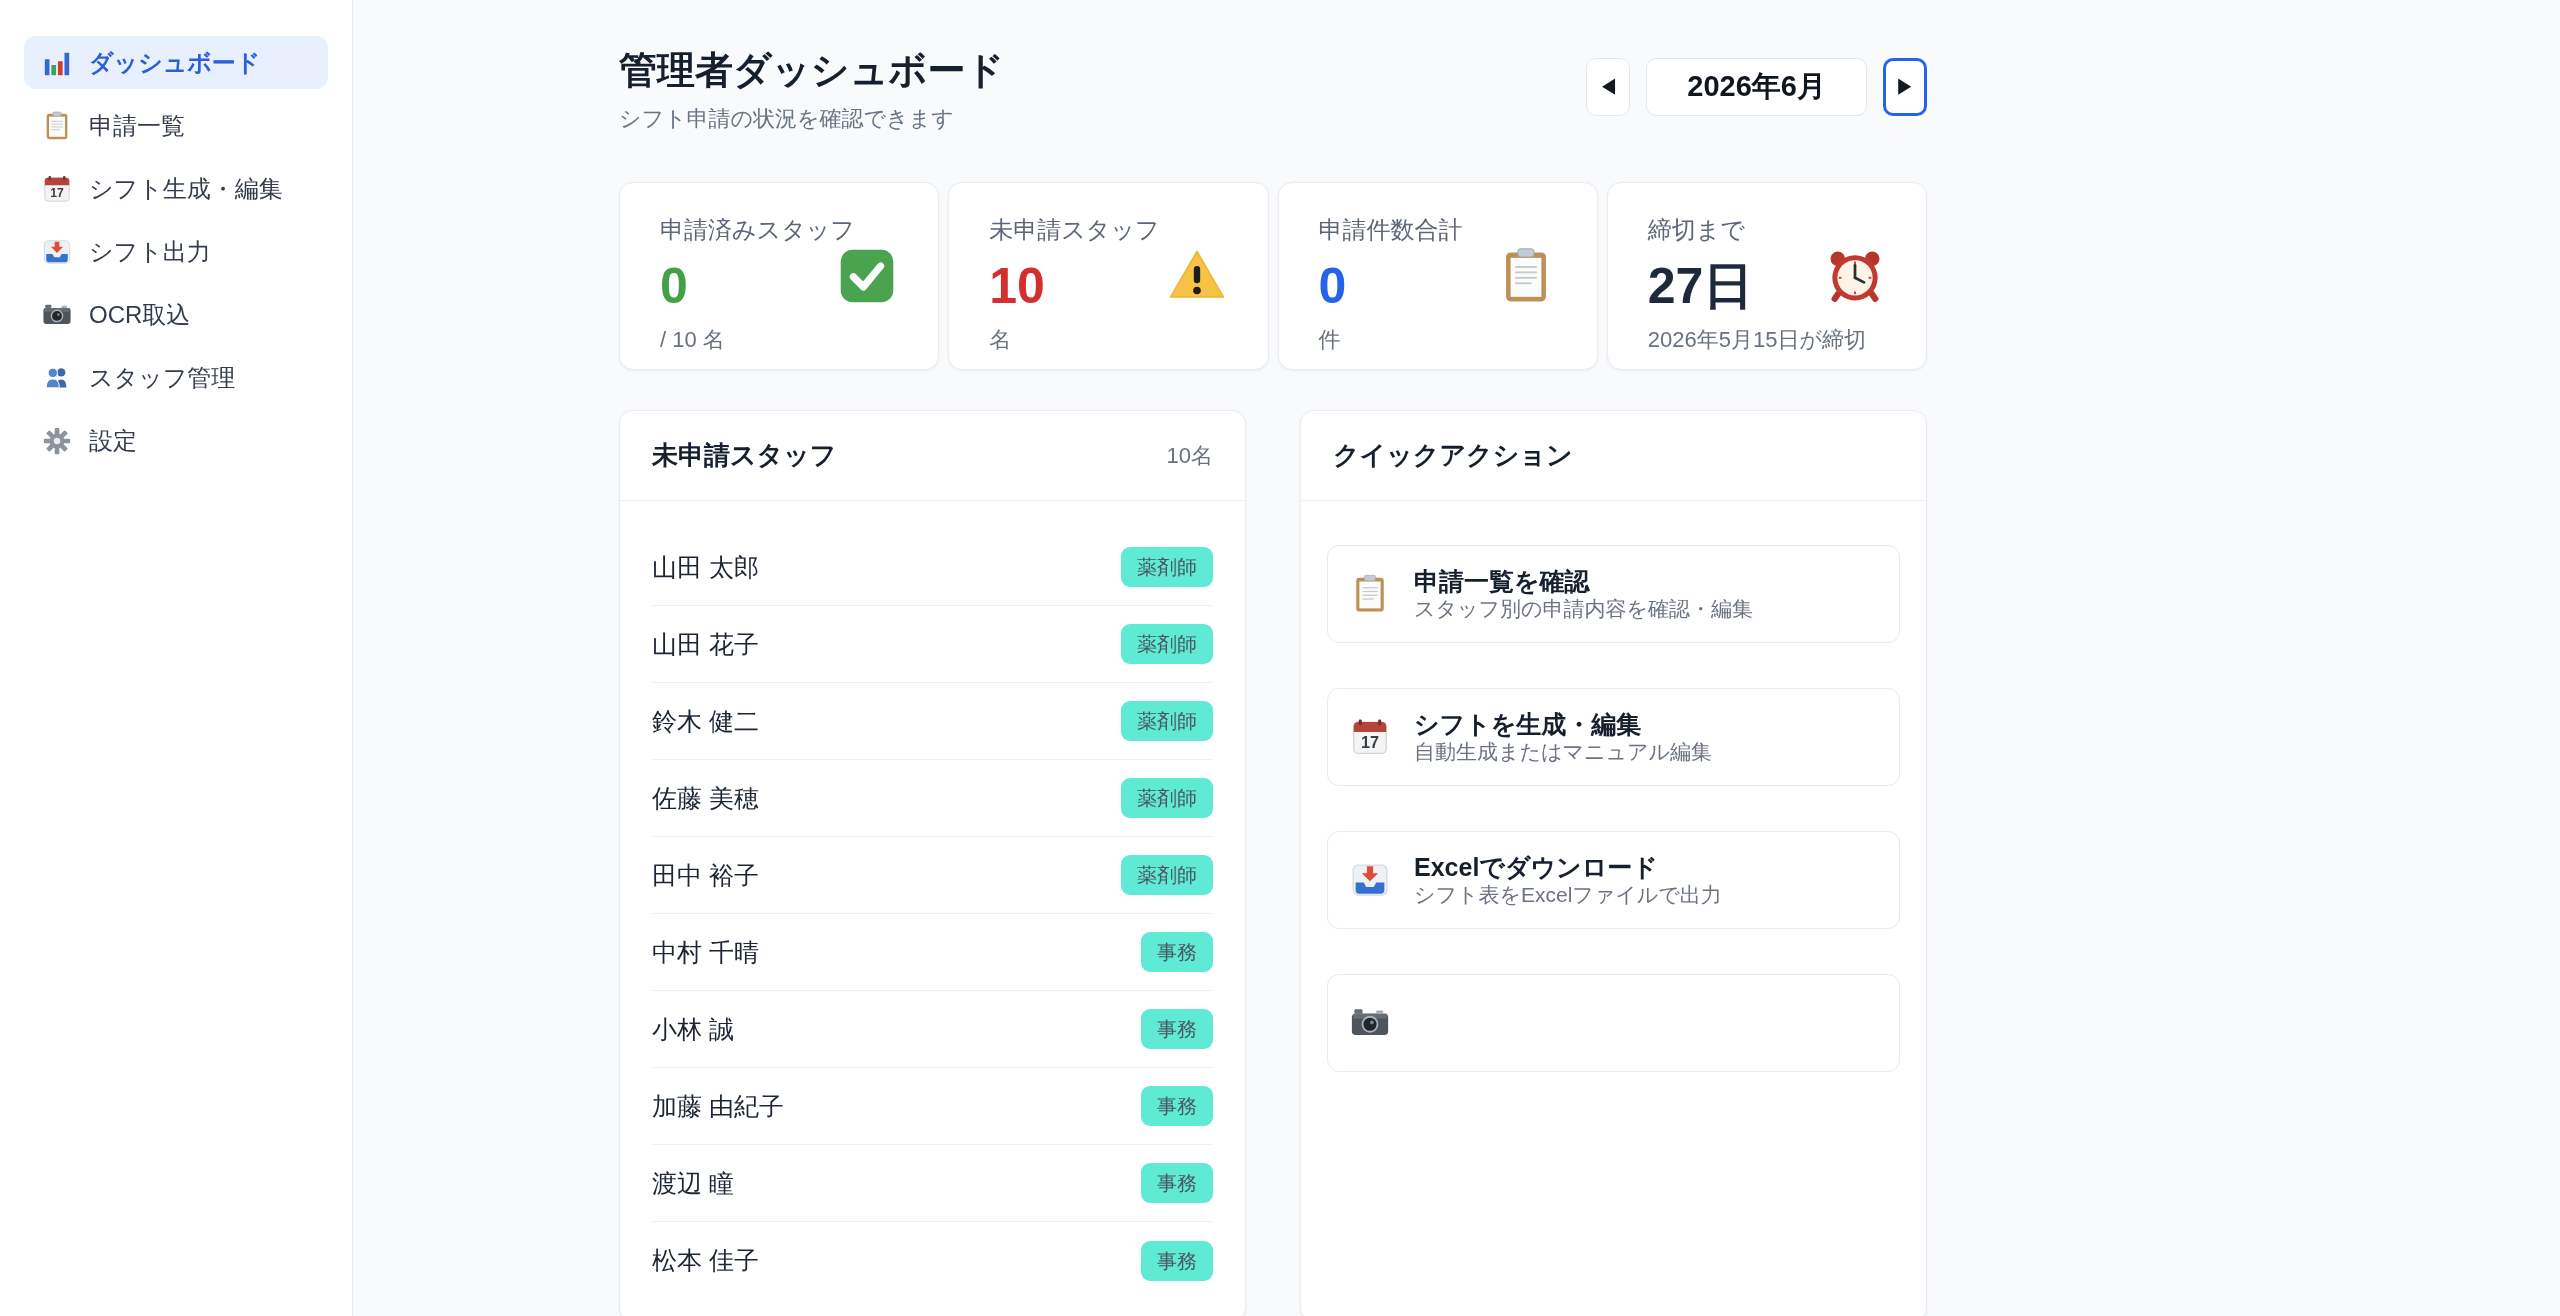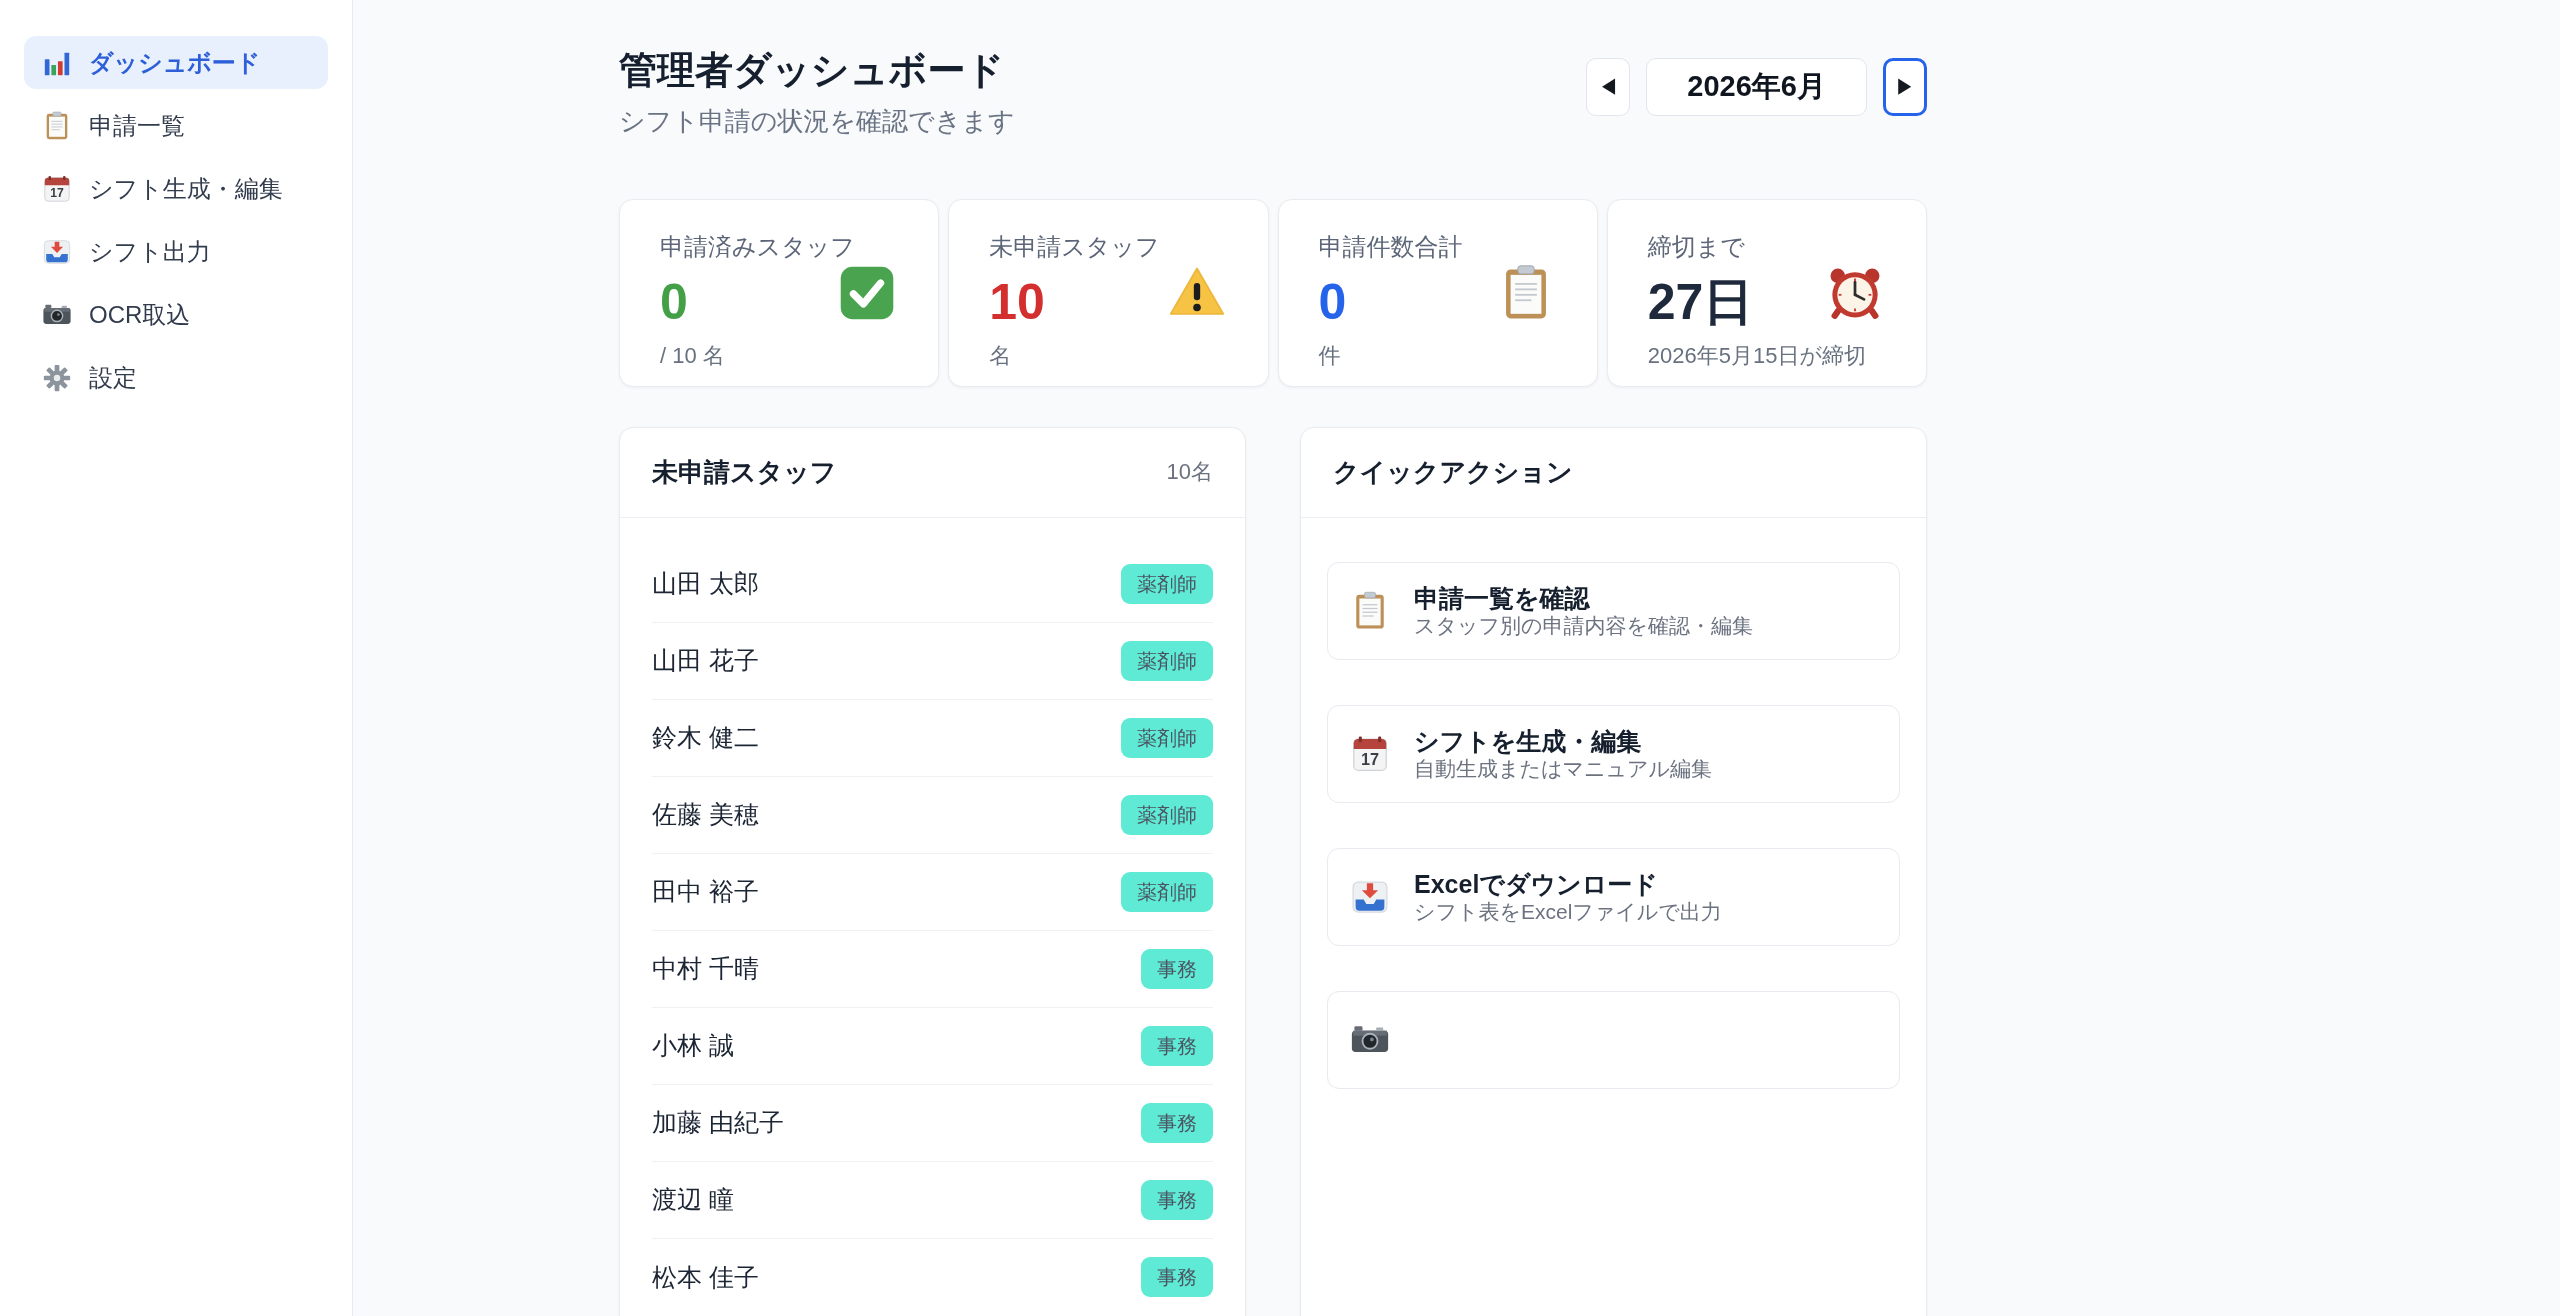--- a/index.html
+++ b/index.html
@@ -30,21 +30,21 @@
   .nav-item.active { background: #e9f0fd; color: #2d5fd8; font-weight: 600; }
   .icon { display: inline-flex; align-items: center; justify-content: center; }
   .nav-item .icon { width: 30px; height: 30px; }
   .icon svg { width: 100%; height: 100%; display: block; }
 
   
   .main { flex: 1; padding: 50px 125px 0 266px; overflow: hidden; }
 
   .page-header { display: flex; justify-content: space-between; align-items: flex-start; }
   .page-title { margin: 0; font-size: 38px; font-weight: 700; color: #161f2e; line-height: 1.1; }
-  .page-subtitle { margin: 14px 0 16px; font-size: 26px; color: #6a7383; line-height: 1.2; }
+  .page-subtitle { margin: 14px 0 4px; font-size: 22px; color: #6a7383; line-height: 1.2; }
 
   .month-nav { display: flex; align-items: center; gap: 16px; margin-top: 8px; }
   .month-btn {
     width: 44px; height: 58px;
     background: #fff; border: 1px solid #e3e6ec; border-radius: 10px;
     font-size: 20px; color: #14181f;
     display: flex; align-items: center; justify-content: center;
     cursor: pointer; font-family: inherit; padding: 0;
   }
   .month-btn.next { border-width: 3px; }
@@ -171,20 +171,35 @@
             <svg viewBox="0 0 64 64">
               <rect x="3" y="17" width="58" height="34" rx="6" fill="#4e545b"></rect>
               <rect x="5" y="17" width="54" height="8" fill="#666d75"></rect>
               <rect x="7" y="10" width="13" height="7" rx="2" fill="#666d75"></rect>
               <rect x="42" y="12" width="11" height="5" rx="1" fill="#a7adb4"></rect>
               <circle cx="32" cy="34" r="12" fill="#22262a" stroke="#aab1b8" stroke-width="3"></circle>
               <circle cx="35" cy="31" r="3" fill="#7c858e"></circle>
             </svg>
           </span>
           <span>OCR取込</span>
+        </div>
+        <div class="nav-item">
+          <span class="icon">
+            <svg viewBox="0 0 64 64">
+              <g fill="#3f68a8">
+                <circle cx="41" cy="20" r="9"></circle>
+                <path d="M30 52 q0 -17 11 -17 11 0 11 17 z"></path>
+              </g>
+              <g fill="#5585c6" stroke="#ffffff" stroke-width="2">
+                <circle cx="23" cy="21" r="10"></circle>
+                <path d="M9 53 q0 -19 14 -19 14 0 14 19 z"></path>
+              </g>
+            </svg>
+          </span>
+          <span>スタッフ管理</span>
         </div>
         <div class="nav-item">
           <span class="icon">
             <svg viewBox="0 0 64 64">
               <g fill="#8b939c">
                 <rect x="27" y="4" width="10" height="14" rx="2"></rect>
                 <rect x="27" y="46" width="10" height="14" rx="2"></rect>
                 <rect x="4" y="27" width="14" height="10" rx="2"></rect>
                 <rect x="46" y="27" width="14" height="10" rx="2"></rect>
                 <g transform="rotate(45 32 32)">

